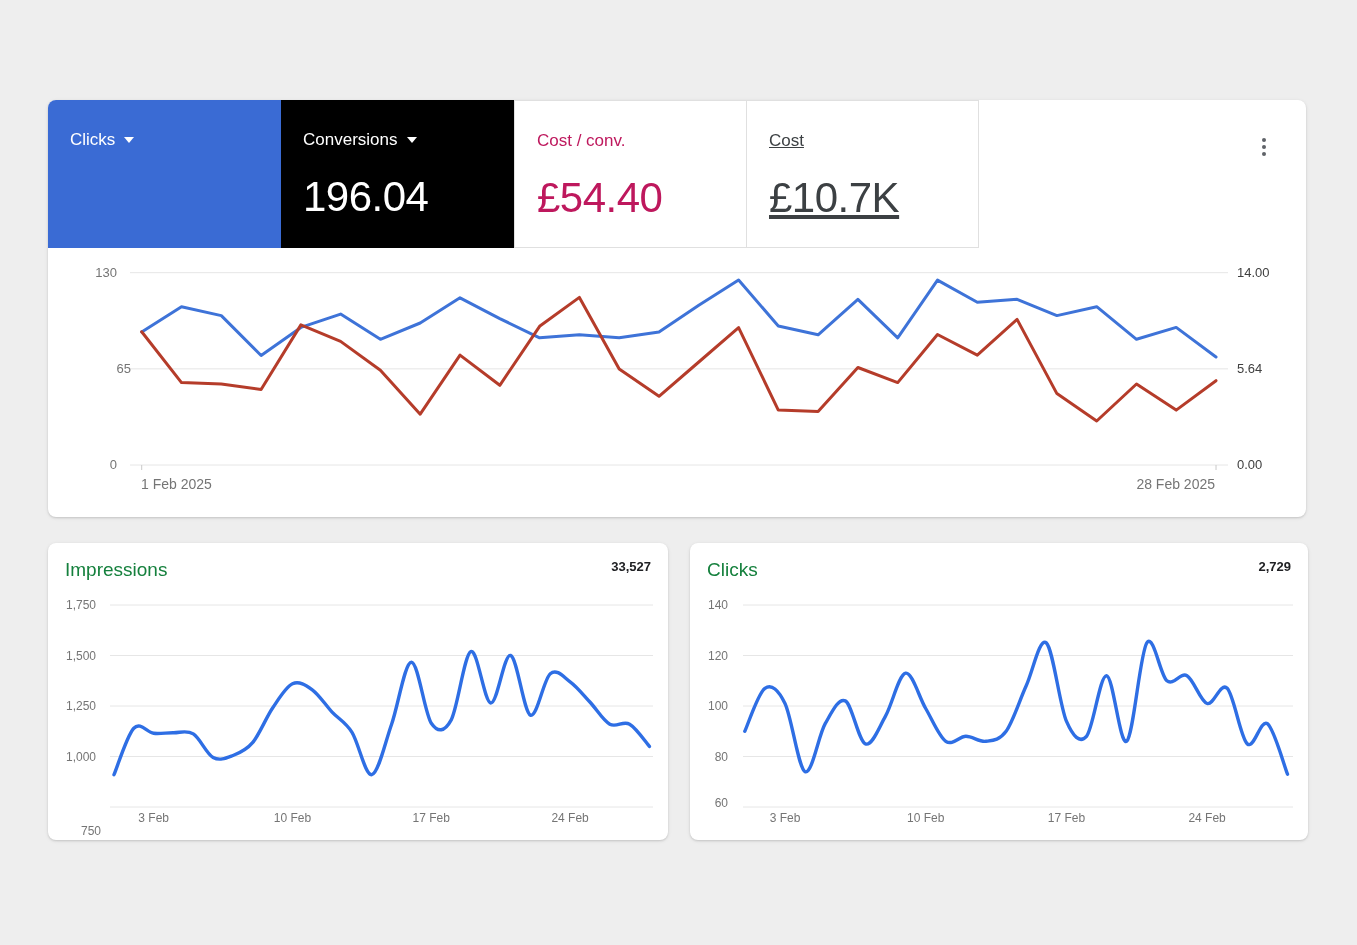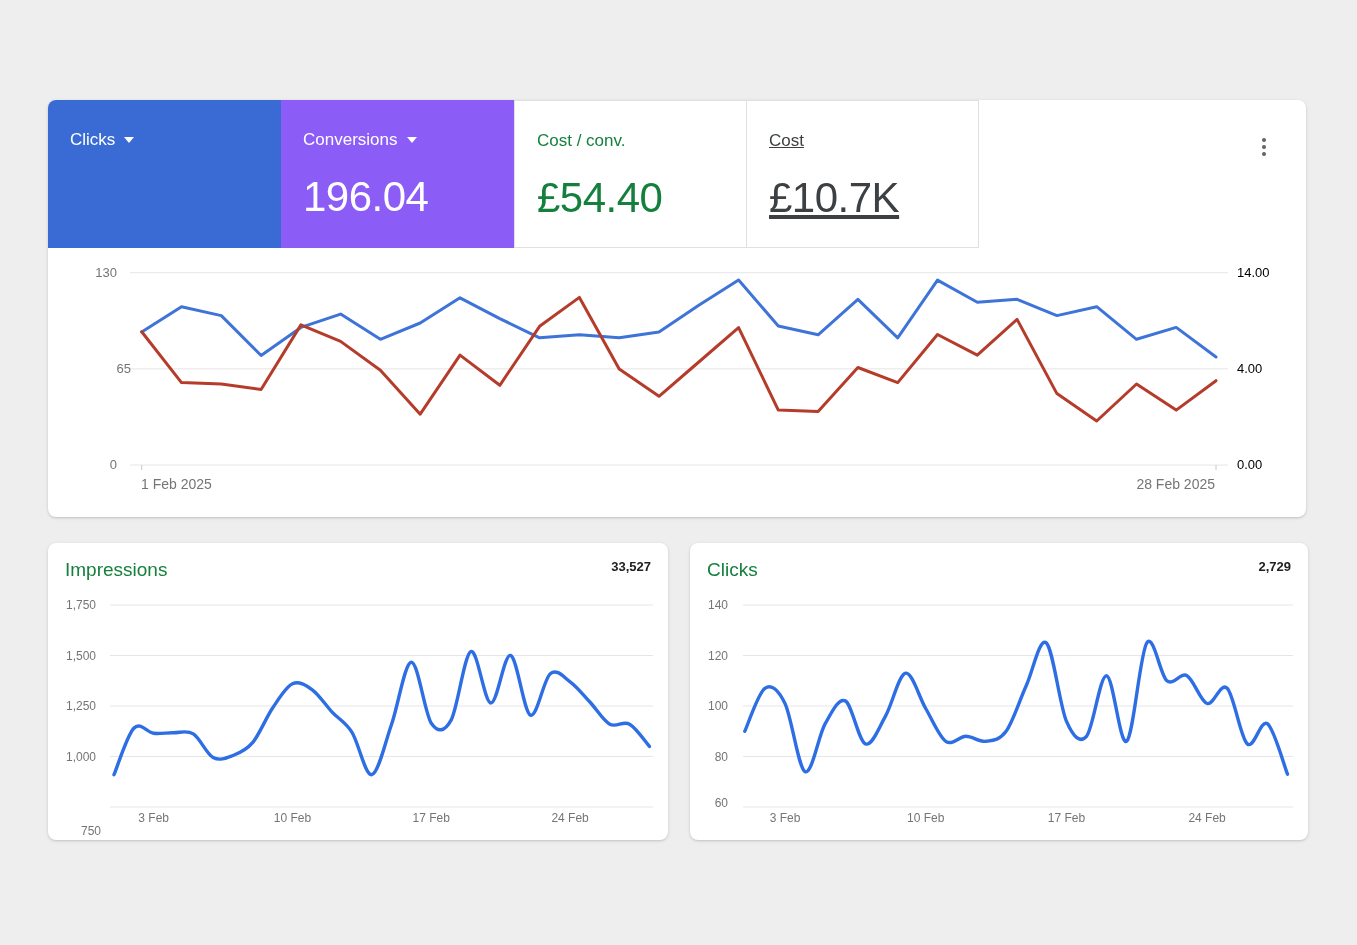--- a/index.html
+++ b/index.html
@@ -29,48 +29,48 @@
   .tile-label{font-size:17px;line-height:20px;display:flex;align-items:center;gap:9px;}
   .caret{width:0;height:0;border-left:5px solid transparent;border-right:5px solid transparent;border-top:6px solid currentColor;display:inline-block;}
   .tile-value{font-size:42px;line-height:46px;margin-top:24px;font-weight:400;letter-spacing:-.5px;}
 
   .kebab{position:absolute;left:1206px;top:30px;width:20px;height:34px;display:flex;flex-direction:column;align-items:center;justify-content:center;gap:3px;cursor:pointer;}
   .kebab span{width:4px;height:4px;border-radius:50%;background:#5f6368;}
 
   svg.chart{position:absolute;left:0;top:0;pointer-events:none;}
 
   .ytick{position:absolute;font-size:13px;color:#757575;text-align:right;}
-  .ytick-r{position:absolute;font-size:13px;color:#000000;text-align:left;}
+  .ytick-r{position:absolute;font-size:13px;color:#404040;text-align:left;}
   .xdate{position:absolute;font-size:14px;color:#757575;}
   .smtick{position:absolute;font-size:12px;color:#757575;text-align:right;}
   .smx{position:absolute;font-size:12px;color:#757575;transform:translateX(-50%);white-space:nowrap;}
 
   .card-head-label{position:absolute;left:17px;top:16px;font-size:19px;color:#15803d;}
   .card-head-total{position:absolute;right:17px;top:16px;font-size:13px;font-weight:bold;color:#202124;}
 </style>
 </head>
 <body>
 
 <div class="card" id="top-card">
 
   <div class="tile-row">
     <div class="tile colored" style="background: rgb(58, 107, 212); color: rgb(255, 255, 255);">
       <div class="tile-label">
         <span>Clicks</span>
         <span class="caret"></span>
       </div>
     </div>
-    <div class="tile colored" style="background: #8b5cf6; color: rgb(255, 255, 255);">
+    <div class="tile colored" style="background: #000000; color: rgb(255, 255, 255);">
       <div class="tile-label">
         <span>Conversions</span>
         <span class="caret"></span>
       </div>
       <div class="tile-value">196.04</div>
     </div>
-    <div class="tile plain" style="background: rgb(255, 255, 255); color: #15803d;">
+    <div class="tile plain" style="background: rgb(255, 255, 255); color: #be185d;">
       <div class="tile-label">
         <span>Cost / conv.</span>
       </div>
       <div class="tile-value">£54.40</div>
     </div>
     <div class="tile plain" style="background: rgb(255, 255, 255); color: rgb(60, 64, 67); text-decoration: underline;">
       <div class="tile-label">
         <span>Cost</span>
       </div>
       <div class="tile-value">£10.7K</div>
@@ -93,21 +93,21 @@
       <path d="M93.7,231.8L133.5,282.6L173.3,284.0L213.1,289.5L252.9,224.9L292.6,241.4L332.4,270.2L372.2,314.2L412.0,255.1L451.8,285.3L491.6,226.3L531.4,197.4L571.2,268.9L611.0,296.3L650.8,262.0L690.6,227.6L730.3,310.1L770.1,311.4L809.9,267.5L849.7,282.6L889.5,234.5L929.3,255.1L969.1,219.4L1008.9,293.6L1048.7,321.0L1088.5,284.0L1128.2,310.1L1168.0,280.7" fill="none" stroke="#b53c2a" stroke-width="3" stroke-linejoin="round" stroke-linecap="round"></path>
     </svg>
 
   <div id="main-yticks-left">
       <div class="ytick" style="left: 27px; width: 42px; top: 357px; position: absolute;">0</div>
       <div class="ytick" style="left: 41px; width: 42px; top: 260.85px; position: absolute;">65</div>
       <div class="ytick" style="left: 27px; width: 42px; top: 164.7px; position: absolute;">130</div>
     </div>
   <div id="main-yticks-right">
       <div class="ytick-r" style="left: 1189px; top: 357px; position: absolute;">0.00</div>
-      <div class="ytick-r" style="left: 1189px; top: 260.85px; position: absolute;">4.00</div>
+      <div class="ytick-r" style="left: 1189px; top: 260.85px; position: absolute;">5.64</div>
       <div class="ytick-r" style="left: 1189px; top: 164.7px; position: absolute;">14.00</div>
     </div>
   <div class="xdate" style="left:93px;top:376px;">1 Feb 2025</div>
   <div class="xdate" style="left:999px;top:376px;width:168px;text-align:right;">28 Feb 2025</div>
 </div>
 
 <div class="card" id="impressions-card">
   <div class="card-head-label">Impressions</div>
   <div class="card-head-total">33,527</div>
   <svg class="chart" id="impr-svg" width="620" height="297">

